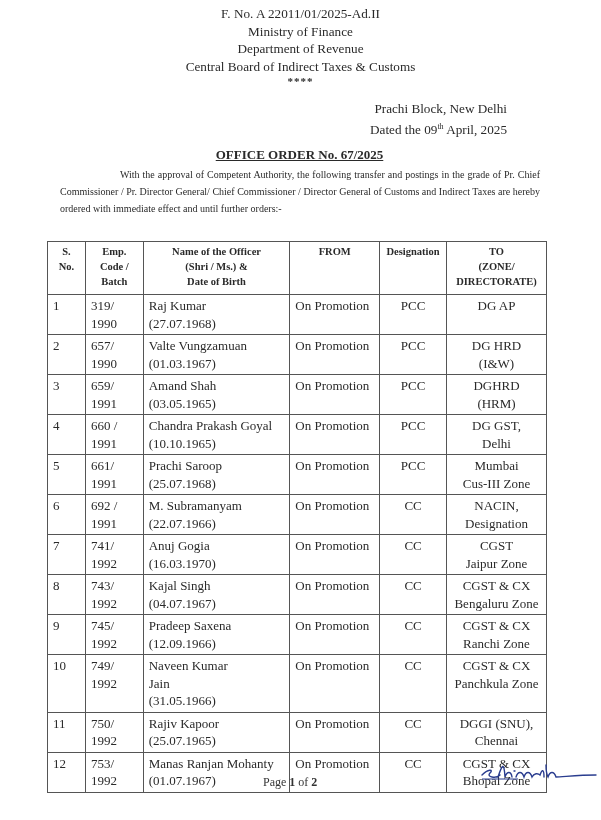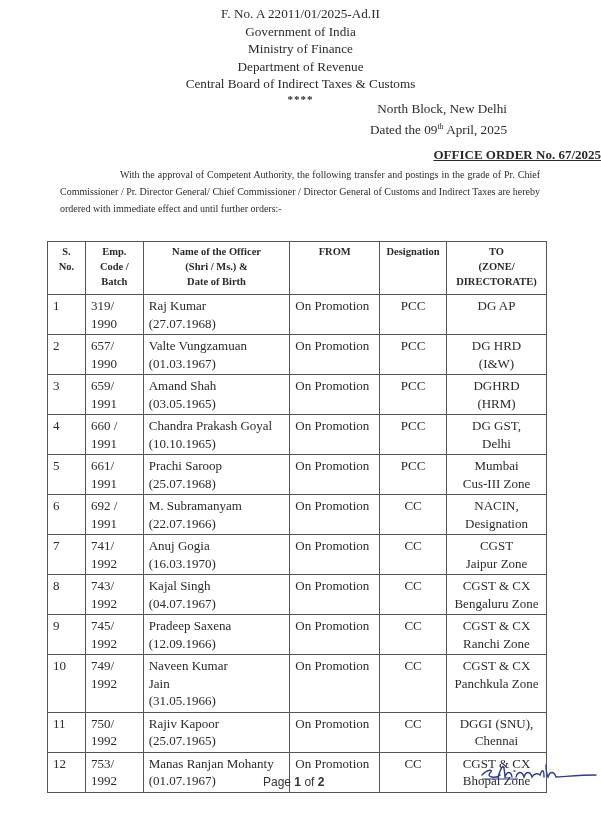--- a/index.html
+++ b/index.html
@@ -5,54 +5,53 @@
     html, body { margin:0; padding:0; background:#ffffff; }
     body { width:601px; height:820px; position:relative; overflow:hidden;
       font-family:"Liberation Serif", "DejaVu Serif", serif; color:#2a2a2a; }
     .header { position:absolute; top:5px; left:0; width:601px; text-align:center;
       font-size:13.2px; line-height:17.5px; }
     .header .line { display:block; }
     .header .stars { font-size:11px; line-height:12px; letter-spacing:1px; font-weight:bold; }
     .place { position:absolute; right:94px; top:100px; text-align:right;
       font-size:13.2px; line-height:17.5px; }
     .place sup { font-size:8px; }
-    .order-title { position:absolute; top:145px; left:0; width:601px; text-align:right; }
+    .order-title { position:absolute; top:145px; left:0; width:601px; text-align:center; }
     .order-title span { font-weight:bold; font-size:13px; text-decoration:underline;
       margin-left:-2px; }
     .para { position:absolute; top:166px; left:60px; width:480px; font-size:10px;
       line-height:17.2px; text-align:justify; }
     .para .indent { display:inline-block; width:60px; }
     table.orders { position:absolute; top:241px; left:47px; width:500px;
       border-collapse:collapse; font-size:13px; }
     table.orders td, table.orders th { border:1px solid #555; vertical-align:top;
       padding:2px 5px; line-height:17.5px; }
     table.orders th { font-size:10.5px; font-weight:bold; line-height:15px;
       text-align:center; padding:2px 3px 3px; height:47px; }
     col.c1 { width:38px; } col.c2 { width:58px; } col.c3 { width:147px; }
     col.c4 { width:90px; } col.c5 { width:67px; } col.c6 { width:100px; }
     td.center { text-align:center; }
-    .footer { position:absolute; top:775px; left:263px; font-family:Liberation Sans, sans-serif;
+    .footer { position:absolute; top:775px; left:263px; font-family:Liberation Serif, serif;
       font-size:12px; color:#333; }
     .footer b { font-weight:bold; }
     .signature { position:absolute; top:755px; left:478px; width:120px; height:30px; }
   </style>
 </head>
 <body>
 
 <div class="header">
   <span class="line">F. No. A 22011/01/2025-Ad.II</span>
-  <span class="line">Government of India</span>
   <span class="line">Ministry of Finance</span>
   <span class="line">Department of Revenue</span>
   <span class="line">Central Board of Indirect Taxes &amp; Customs</span>
   <span class="line stars">****</span>
 </div>
 
 <div class="place">
-  <div>North Block, New Delhi</div>
+  <div>Prachi Block, New Delhi</div>
   <div><span>Dated the 09</span><sup>th</sup><span> April, 2025</span></div>
 </div>
 
 <div class="order-title">
   <span>OFFICE ORDER No. 67/2025</span>
 </div>
 
 <div class="para"><span class="indent"></span><span>With the approval of Competent Authority, the following transfer and postings in the grade of Pr. Chief Commissioner / Pr. Director General/ Chief Commissioner / Director General of Customs and Indirect Taxes are hereby ordered with immediate effect and until further orders:-</span></div>
 
 <table class="orders">

